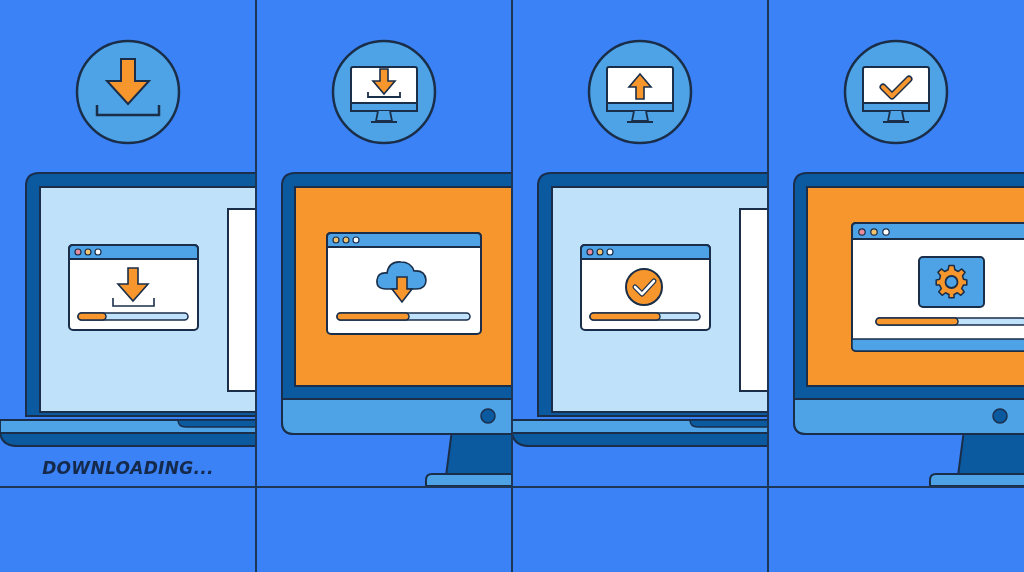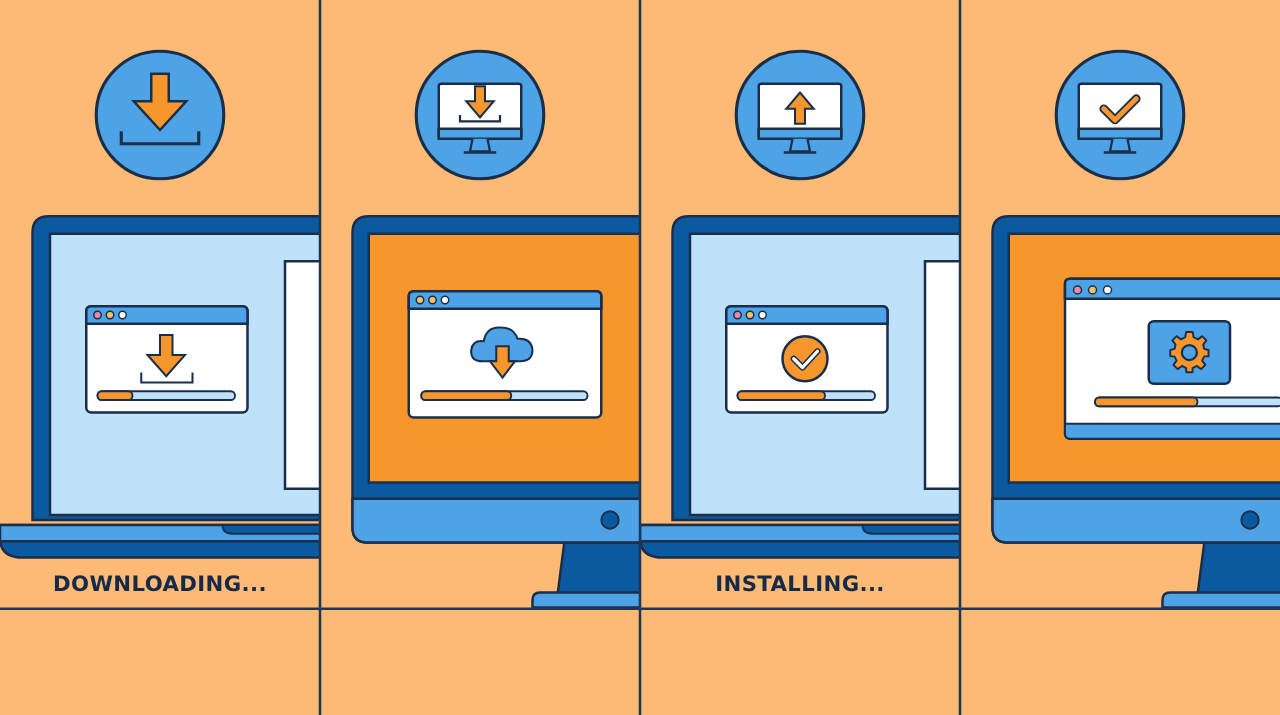--- a/index.html
+++ b/index.html
@@ -1,18 +1,18 @@
 <!DOCTYPE html>
 <html><head>
 <meta charset="utf-8">
 <style>
   * { box-sizing: border-box; margin: 0; padding: 0; }
   html, body { width: 1024px; height: 572px; background: #ffffff; overflow: hidden; }
   body { position: relative; font-family: "DejaVu Sans", sans-serif; }
-  .panel { position: absolute; top: 0; width: 256px; height: 572px; overflow: hidden; background: #fdba74; }
+  .panel { position: absolute; top: 0; width: 256px; height: 572px; overflow: hidden; background: #3b82f6; font-style: italic; }
   .divider-v { position: absolute; top: 0; width: 2px; height: 572px; background: #1d3656; }
   .divider-h { position: absolute; left: 0; top: 486px; width: 1024px; height: 2px; background: #1d3656; }
   .step-icon-wrap { position: absolute; left: 75px; top: 39px; width: 106px; height: 106px; }
   .caption { position: absolute; top: 458px; width: 256px; text-align: center; font-family: "DejaVu Sans", sans-serif;
              font-weight: bold; font-size: 17px; letter-spacing: 0.3px; color: #15294a; }
   .device { position: absolute; left: 0; top: 0; }
 </style>
 </head>
 <body>
 
@@ -108,21 +108,20 @@
       <circle cx="78" cy="252" r="3" fill="#e88aa0" stroke="#1a2e4a" stroke-width="1.2"></circle>
       <circle cx="88" cy="252" r="3" fill="#f3c46b" stroke="#1a2e4a" stroke-width="1.2"></circle>
       <circle cx="98" cy="252" r="3" fill="#ffffff" stroke="#1a2e4a" stroke-width="1.2"></circle>
       <circle cx="132" cy="287" r="18" fill="#f7962c" stroke="#1a2e4a" stroke-width="2"></circle>
       <path d="M123 287 L130 294 L142 281" fill="none" stroke="#1a2e4a" stroke-width="5" stroke-linecap="round" stroke-linejoin="round"></path>
       <path d="M123 287 L130 294 L142 281" fill="none" stroke="#ffffff" stroke-width="2.6" stroke-linecap="round" stroke-linejoin="round"></path>
       <rect x="78" y="313" width="110" height="7" rx="3.5" fill="#bfe1fa" stroke="#1a2e4a" stroke-width="1.5"></rect>
       <rect x="78" y="313" width="70" height="7" rx="3.5" fill="#f7962c" stroke="#1a2e4a" stroke-width="1.5"></rect>
     </g>
   </svg>
-  <div class="caption" style="left:0;">INSTALLING...</div>
 </div>
 
 <div class="panel" style="left:768px;">
   <svg class="step-icon-wrap" viewBox="0 0 106 106">
     <circle cx="53" cy="53" r="51" fill="#4ea3e6" stroke="#1a2e4a" stroke-width="2.5"></circle>
     <rect x="20" y="28" width="66" height="44" rx="2" fill="#ffffff" stroke="#1a2e4a" stroke-width="2"></rect>
     <rect x="20" y="64" width="66" height="8" fill="#4ea3e6" stroke="#1a2e4a" stroke-width="2"></rect>
     <path d="M47 72 L45 82 H61 L59 72" fill="#4ea3e6" stroke="#1a2e4a" stroke-width="1.8"></path>
     <line x1="40" y1="83" x2="66" y2="83" stroke="#1a2e4a" stroke-width="2"></line>
     <path d="M40 48 L49 57 L66 40" fill="none" stroke="#1a2e4a" stroke-width="7" stroke-linecap="round" stroke-linejoin="round"></path>

